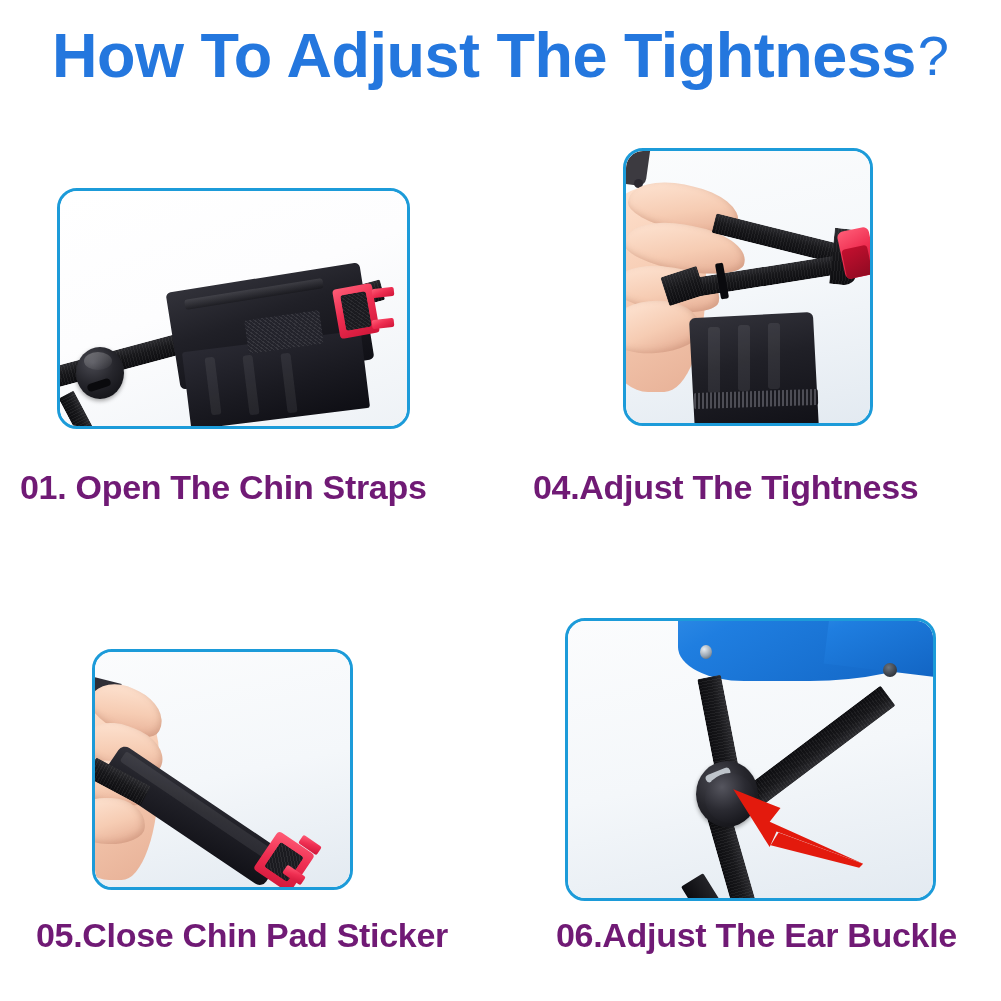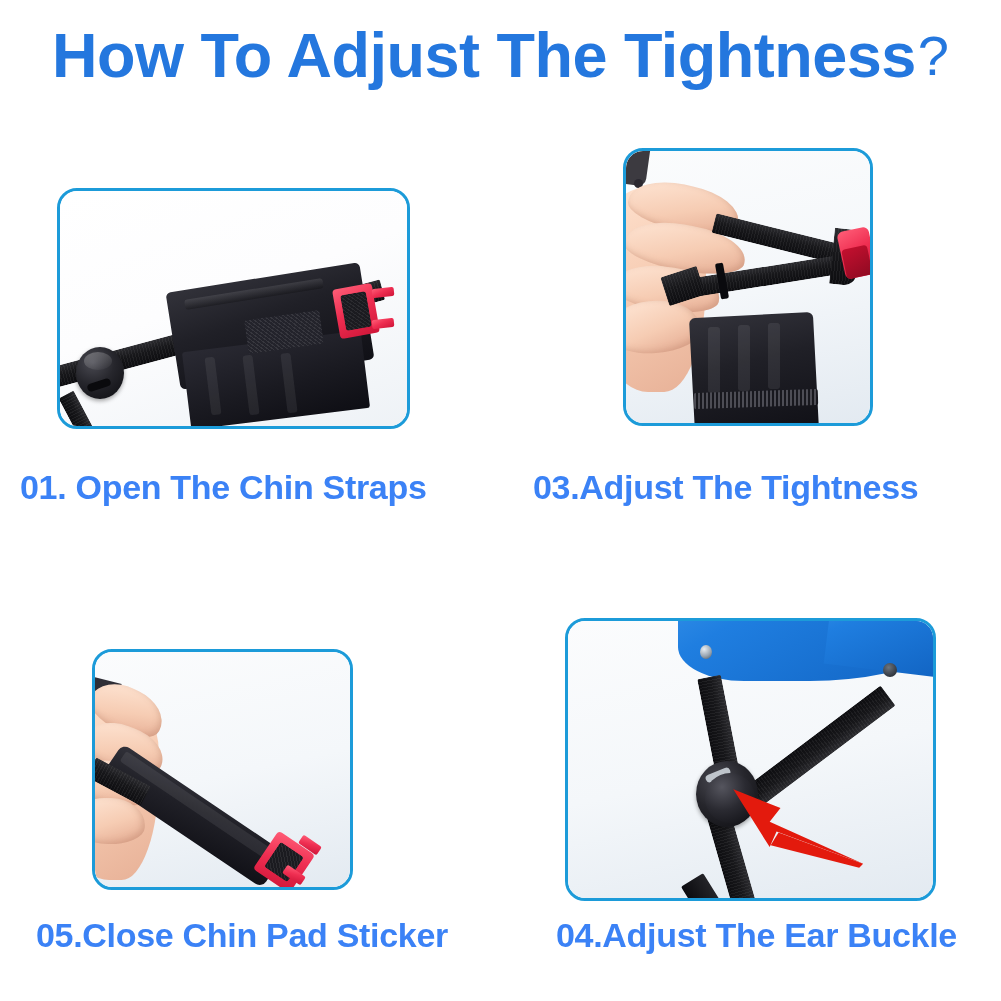--- a/index.html
+++ b/index.html
@@ -51,21 +51,21 @@
     box-sizing: border-box;
   }
   .photo {
     position: absolute;
     inset: 0;
     overflow: hidden;
     border-radius: 17px;
   }
   .caption {
     position: absolute;
-    color: #3b82f6;
+    color: #701a75;
     font-size: 34px;
     font-weight: bold;
     white-space: nowrap;
     line-height: 1;
     letter-spacing: -0.3px;
   }
 
   
   #step-1 .photo-frame { left: 57px;  top: 188px; width: 353px; height: 241px; }
   #step-1 .caption     { left: 20px;  top: 470px; }
@@ -214,21 +214,21 @@
       <div style="position:absolute; left:218px; top:96px; width:26px; height:30px; background:linear-gradient(160deg,#c4102f,#8f0a22); transform:rotate(-12deg); border-radius:4px;"></div>
 
       <div class="pad" style="left:66px; top:164px; width:124px; height:118px; transform:rotate(-3deg); border-radius:6px;"></div>
       <div class="pad-ridge" style="left:82px; top:176px; width:12px; height:66px; background:rgba(255,255,255,.08);"></div>
       <div class="pad-ridge" style="left:112px; top:174px; width:12px; height:66px; background:rgba(255,255,255,.08);"></div>
       <div class="pad-ridge" style="left:142px; top:172px; width:12px; height:66px; background:rgba(255,255,255,.08);"></div>
       <div style="position:absolute; left:68px; top:240px; width:124px; height:16px; transform:rotate(-2deg);
                   background:repeating-linear-gradient(90deg,#4d4d55 0 2px,#18181e 2px 4px); border-radius:2px;"></div>
     </div>
   </div>
-  <div class="caption">03.Adjust The Tightness</div>
+  <div class="caption">04.Adjust The Tightness</div>
 </div>
 
 <div class="step" id="step-3">
   <div class="photo-frame">
     <div class="photo">
       <div class="bg-tabletop"></div>
 
       <div style="position:absolute; left:-6px; top:28px; width:28px; height:42px; background:#2f2e36; transform:rotate(14deg); border-radius:0 0 10px 0;"></div>
 
       <div class="hand" style="left:-40px; top:38px; width:104px; height:190px; border-radius:46% 40% 36% 52% / 40% 34% 56% 58%;"></div>
@@ -271,14 +271,14 @@
                   background:#dfe6ec; transform:rotate(-22deg); opacity:.8;"></div>
       <div style="position:absolute; left:137px; top:152px; width:50px; height:50px; border-radius:50%;
                   background:radial-gradient(circle at 34% 28%,#55555e 0%,#2a2a31 48%,#0d0d11 100%);"></div>
 
       <svg class="arrow-svg" viewBox="0 0 371 283" preserveAspectRatio="none">
         <polygon points="168,172 216,191 205,205 300,248 212,215 205,231" fill="#E31A0D"></polygon>
         <polygon points="300,248 214,216 206,229 296,252" fill="#E31A0D"></polygon>
       </svg>
     </div>
   </div>
-  <div class="caption">04.Adjust The Ear Buckle</div>
+  <div class="caption">06.Adjust The Ear Buckle</div>
 </div>
 
 </body></html>

